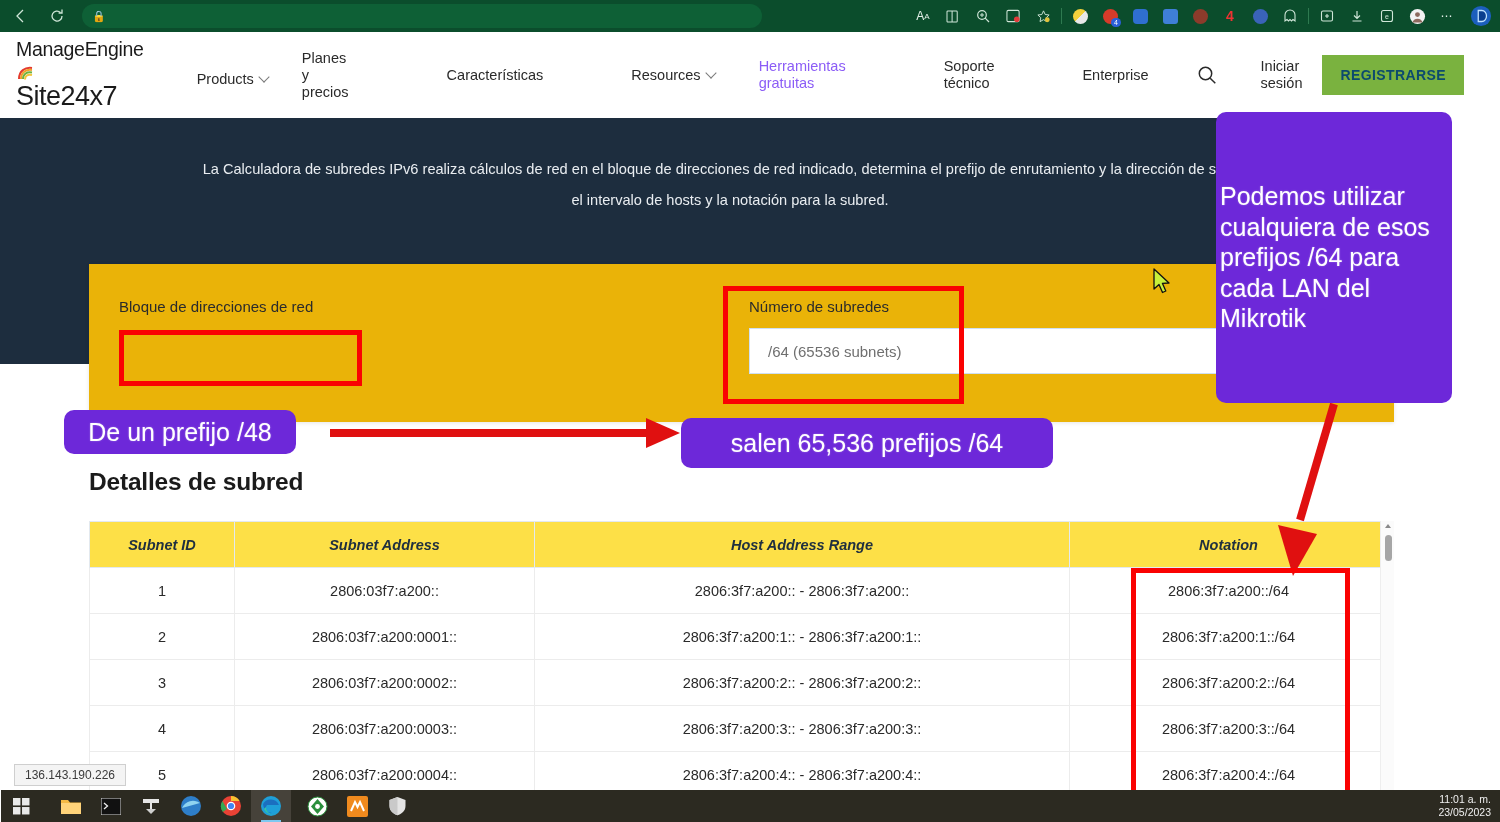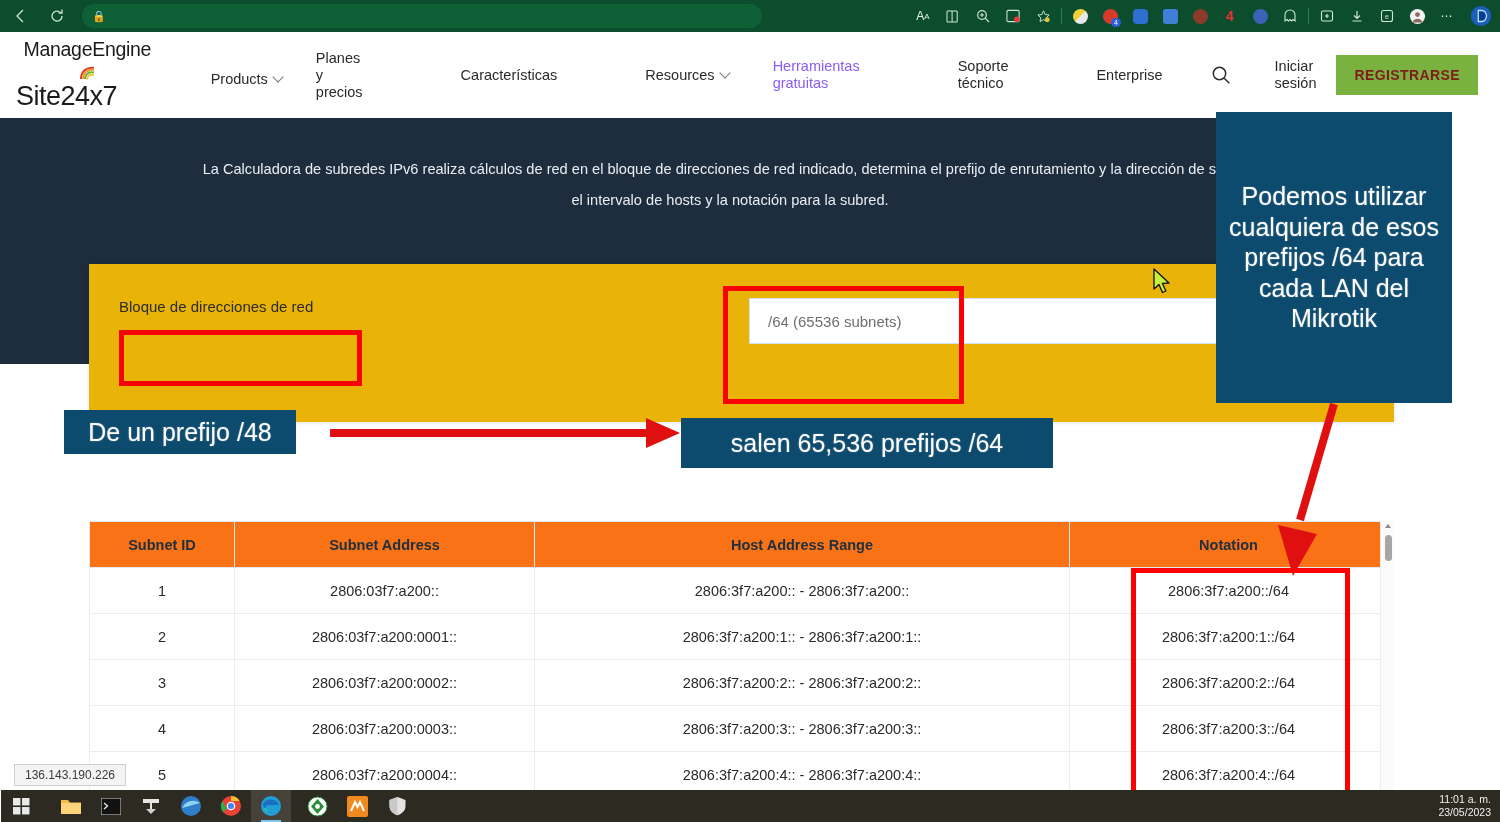--- a/index.html
+++ b/index.html
@@ -52,39 +52,39 @@
     font-size: 7px; border-radius: 6px; padding: 0 3px; line-height: 9px;
   }
   .bsep { width: 1px; height: 16px; background: #2e7a50; margin: 0 3px; }
 
   
   #site-header {
     position: absolute; left: 0; top: 32px; width: 1500px; height: 86px;
     background: #ffffff; display: flex; align-items: center;
   }
   #logo { margin-left: 16px; width: 200px; }
-  #logo .me { font-size: 19.5px; color: #1b1b1b; letter-spacing: -.3px; position: relative; display:inline-block;text-align:center; }
+  #logo .me { font-size: 19.5px; color: #1b1b1b; letter-spacing: -.3px; position: relative; display:inline-block; }
   #logo .s247 { font-size: 27px; font-weight: 400; color: #1b1b1b; letter-spacing: -.5px; margin-top: -3px; }
   .me-swoosh { display:inline-block; width:17px; height:15px; vertical-align: -2px; margin-left:1px; }
 
   #main-nav { display: flex; align-items: center; margin-left: 36px; flex: 1; }
   .nav-item {
     font-size: 14.5px; color: #2a2a2a; line-height: 17px;
     margin-right: 0; padding: 0 10px; white-space: pre-line;
     display: flex; align-items: center; gap: 6px;
   }
   .nav-item.green { color: #8b5cf6; }
   .caret { display: inline-block; width: 8px; height: 8px;
            border-right: 1.6px solid #7a7a7a; border-bottom: 1.6px solid #7a7a7a;
            transform: rotate(45deg); margin-bottom: 4px; }
   #nav-products { margin-left: 6px; margin-top: 8px; }
   #search-icon-wrap { padding: 0 16px; display: flex; align-items: center; }
   #signup-btn {
-    background: #7ab23f; color: #7f1d1d; font-weight: 700; font-size: 14px;
-    letter-spacing: .4px; padding: 12px 18px; margin-right: 22px; margin-left: 10px;
+    background: #7ab23f; color: #0c4a6e; font-weight: 700; font-size: 14px;
+    letter-spacing: .4px; padding: 12px 18px; margin-right: 36px; margin-left: 10px;
   }
 
   
   #hero {
     position: absolute; left: 0; top: 118px; width: 1394px; height: 246px;
     background: #1d2d3e;
   }
   #hero-desc {
     position: absolute; left: 200px; top: 36px; width: 1060px;
     text-align: center; color: #e9edf1; font-size: 14.6px; line-height: 31px;
@@ -108,22 +108,22 @@
   #field-subnets .field-input { width: 620px; }
 
   
   #results-title {
     position: absolute; left: 89px; top: 468px;
     font-size: 24.5px; font-weight: 700; color: #1b1b1b; letter-spacing: -.2px;
   }
   #table-wrap { position: absolute; left: 89px; top: 521px; width: 1298px; }
   table { border-collapse: collapse; width: 1298px; table-layout: fixed; }
   thead th {
-    background: #f97316; font-size: 14.5px; font-weight: 700; color: #20303f;
-    height: 46px; border: 1px solid #e3e9ef; font-family:"Liberation Sans", sans-serif;
+    background: #fde047; font-size: 14.5px; font-weight: 700; color: #20303f;
+    height: 46px; border: 1px solid #e3e9ef; font-family:"Liberation Sans", sans-serif;font-style:italic;
   }
   tbody td {
     height: 46px; font-size: 14.5px; color: #2a2a2a; text-align: center;
     border: 1px solid #ececec; background: #fff;
   }
   col.c1 { width: 145px; }
   col.c2 { width: 300px; }
   col.c3 { width: 535px; }
   col.c4 { width: 318px; }
   #table-scrollbar {
@@ -139,24 +139,25 @@
     background: #a6a6a6; border-radius: 4px;
   }
   #table-scrollbar .arrow-down {
     position:absolute; bottom:3px; left:4px; width:0;height:0;
     border-left:3px solid transparent;border-right:3px solid transparent;border-top:4px solid #8a8a8a;
   }
 
   
   .ann-rect { position: absolute; border: 5px solid #fa0202; background: transparent; }
   .ann-box {
-    position: absolute; background: #0c4a6e; color: #fff;
+    position: absolute; background: #6d28d9; color: #fff;
     display: flex; align-items: center; justify-content: center;
-    text-align: center; line-height: 1.22;
+    line-height: 1.22;
     text-shadow: 0 0 2px rgba(255,255,255,.35);
+    border-radius: 10px;
   }
   #ann-note-right { left: 1216px; top: 112px; width: 236px; height: 291px; font-size: 25px; padding: 4px; }
   #ann-prefijo48 { left: 64px; top: 410px; width: 232px; height: 44px; font-size: 25px; }
   #ann-salen { left: 681px; top: 418px; width: 372px; height: 50px; font-size: 25px; }
   #ann-rect-block { left: 119px; top: 330px; width: 243px; height: 56px; }
   #ann-rect-subnets { left: 723px; top: 286px; width: 241px; height: 118px; }
   #ann-rect-notation { left: 1131px; top: 568px; width: 219px; height: 241px; }
 
   svg.ann-svg { position: absolute; left: 0; top: 0; width: 1500px; height: 822px; pointer-events: none; }
 
@@ -349,24 +350,26 @@
 
   <div id="hero">
     <div id="hero-desc">La Calculadora de subredes IPv6 realiza cálculos de red en el bloque de direcciones de red indicado, determina el prefijo de enrutamiento y la dirección de subred, el intervalo de hosts y la notación para la subred.</div>
   </div>
 
   <div id="form-card">
     <div class="field" id="field-block">
       <div class="field-label">Bloque de direcciones de red</div>
     </div>
     <div class="field" id="field-subnets">
+      <div class="field-label">Número de subredes</div>
       <div class="field-input">/64 (65536 subnets)</div>
     </div>
   </div>
 
+  <div id="results-title">Detalles de subred</div>
 
   <div id="table-wrap">
     <table>
       <colgroup>
           <col class="c1">
           <col class="c2">
           <col class="c3">
           <col class="c4">
         </colgroup>
       <thead>

